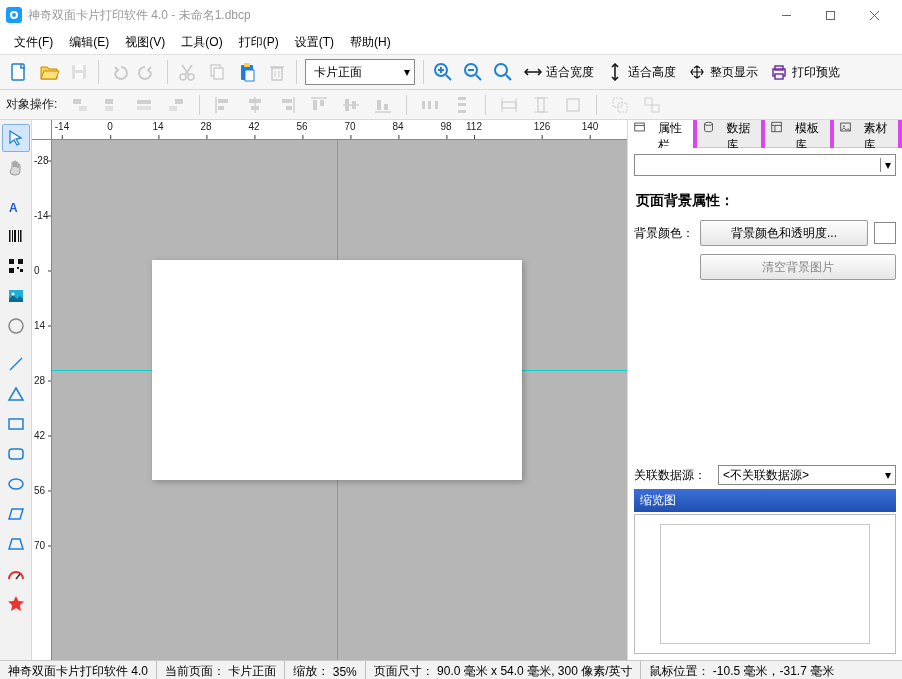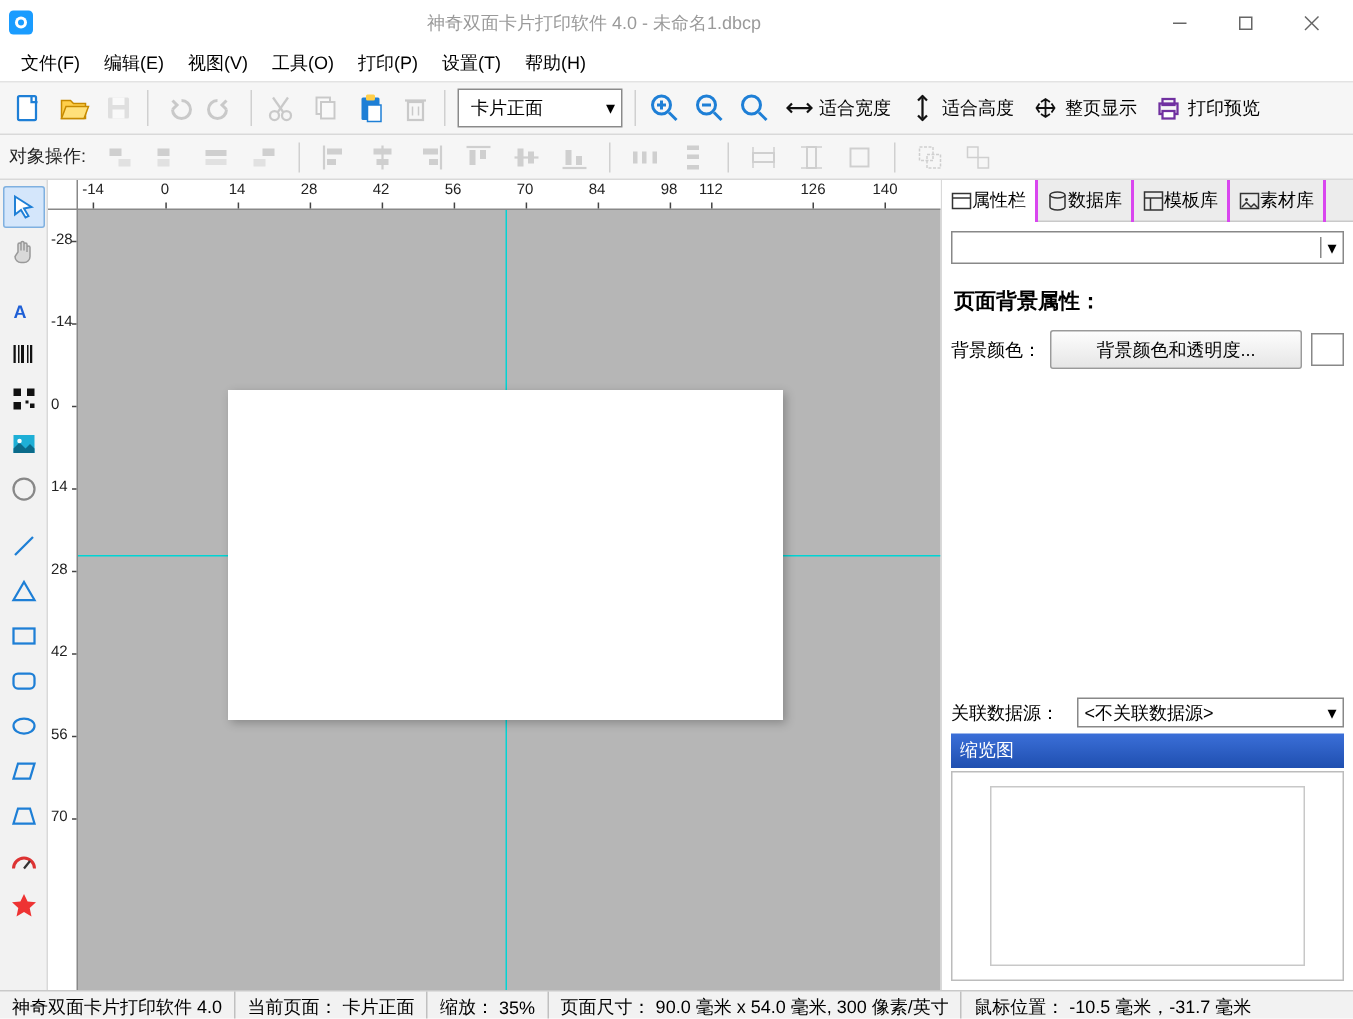--- a/index.html
+++ b/index.html
@@ -2,21 +2,21 @@
 <html><head>
 <meta charset="utf-8">
 <style>
 * { margin: 0; padding: 0; box-sizing: border-box; font-family: "Microsoft YaHei", Arial, sans-serif; font-size: 12px; }
 html, body { width: 902px; height: 679px; overflow: hidden; background: #fff; }
 
 
 .titlebar { height: 30px; background: #fff; display: flex; align-items: center; padding: 0 6px; color: #9a9a9a; }
 .titlebar .app-icon { width: 16px; height: 16px; background: #1a9cff; border-radius: 3px; display: flex; align-items: center; justify-content: center; margin-right: 6px; }
 .titlebar .app-icon svg { width: 10px; height: 10px; }
-.titlebar .title { flex: 1; text-align: center; }
+.titlebar .title { flex: 1; }
 .titlebar .wbtn { width: 44px; height: 28px; display: flex; align-items: center; justify-content: center; color: #7a7a7a; }
 .titlebar .wbtn svg { width: 11px; height: 11px; }
 
 
 .menubar { height: 24px; display: flex; align-items: center; padding: 0 6px; background: #fff; }
 .menubar .mitem { padding: 3px 8px; cursor: default; }
 
 
 .toolbar1 { height: 36px; display: flex; align-items: center; padding: 0 4px; background: #f6f6f6; border-top: 1px solid #e3e3e3; border-bottom: 1px solid #d9d9d9; gap: 0; }
 .tbtn { width: 28px; height: 28px; display: flex; align-items: center; justify-content: center; margin: 0 1px; border-radius: 2px; }
@@ -54,21 +54,21 @@
 .vruler-tick { position: absolute; font-size: 10px; color: #222; left: 2px; transform: translateY(-50%); writing-mode: horizontal-tb; }
 .vruler-tick::after { content: ""; position: absolute; top: 50%; left: 14px; width: 5px; height: 1px; background: #444; }
 .stage { flex: 1; background: #b6b6b6; position: relative; overflow: hidden; }
 .card { position: absolute; left: 100px; top: 120px; width: 370px; height: 220px; background: #fff; box-shadow: 2px 2px 6px rgba(0,0,0,0.25); }
 .guide-v { position: absolute; top: 0; bottom: 0; width: 1px; background: #00d4d4; left: 285px; }
 .guide-h { position: absolute; left: 0; right: 0; height: 1px; background: #00d4d4; top: 230px; }
 
 
 .panel { width: 275px; background: #f6f6f6; border-left: 1px solid #d9d9d9; display: flex; flex-direction: column; }
 .panel-tabs { height: 28px; display: flex; align-items: center; background: #ececec; border-bottom: 1px solid #c9c9c9; }
-.ptab { height: 28px; display: flex; align-items: center; padding: 0 6px; gap: 0; font-size: 12px; border-right: 2px solid #d946ef; }
+.ptab { height: 28px; display: flex; padding: 0 6px; gap: 13px; font-size: 12px; border-right: 4px solid #d946ef; }
 .ptab.active { background: #fff; }
 .ptab svg { width: 14px; height: 14px; }
 .panel-body { flex: 1; padding: 6px; background: #fff; overflow: hidden; display: flex; flex-direction: column; }
 .dd { height: 22px; border: 1px solid #888; background: #fff; display: flex; align-items: center; padding: 0 4px; margin-bottom: 10px; }
 .dd .arrow { margin-left: auto; border-left: 1px solid #888; padding-left: 4px; }
 .section-title { font-size: 14px; font-weight: bold; margin: 6px 0 10px 2px; }
 .prop-row { display: flex; align-items: center; gap: 6px; margin-bottom: 8px; }
 .prop-lbl { width: 60px; text-align: left; }
 .wbtn-long { flex: 1; height: 26px; border: 1px solid #9a9a9a; background: linear-gradient(#fdfdfd,#e6e6e6); display: flex; align-items: center; justify-content: center; border-radius: 2px; font-size: 12px; }
 .swatch { width: 22px; height: 22px; border: 1px solid #888; background: #fff; }
@@ -535,20 +535,24 @@
       <div class="dd">
         <span></span>
         <span class="arrow">▾</span>
       </div>
       <div class="section-title">页面背景属性：</div>
       <div class="prop-row">
         <span class="prop-lbl">背景颜色：</span>
         <div class="wbtn-long">背景颜色和透明度...</div>
         <div class="swatch"></div>
       </div>
+      <div class="prop-row">
+        <span class="prop-lbl"></span>
+        <div class="wbtn-long" style="color:#888">清空背景图片</div>
+      </div>
       <div class="spacer-flex"></div>
       <div class="ds-row">
         <span>关联数据源：</span>
         <div class="ds-select">
           <span>&lt;不关联数据源&gt;</span>
           <span class="arrow">▾</span>
         </div>
       </div>
       <div class="thumb-head">缩览图</div>
       <div class="thumb-box">

